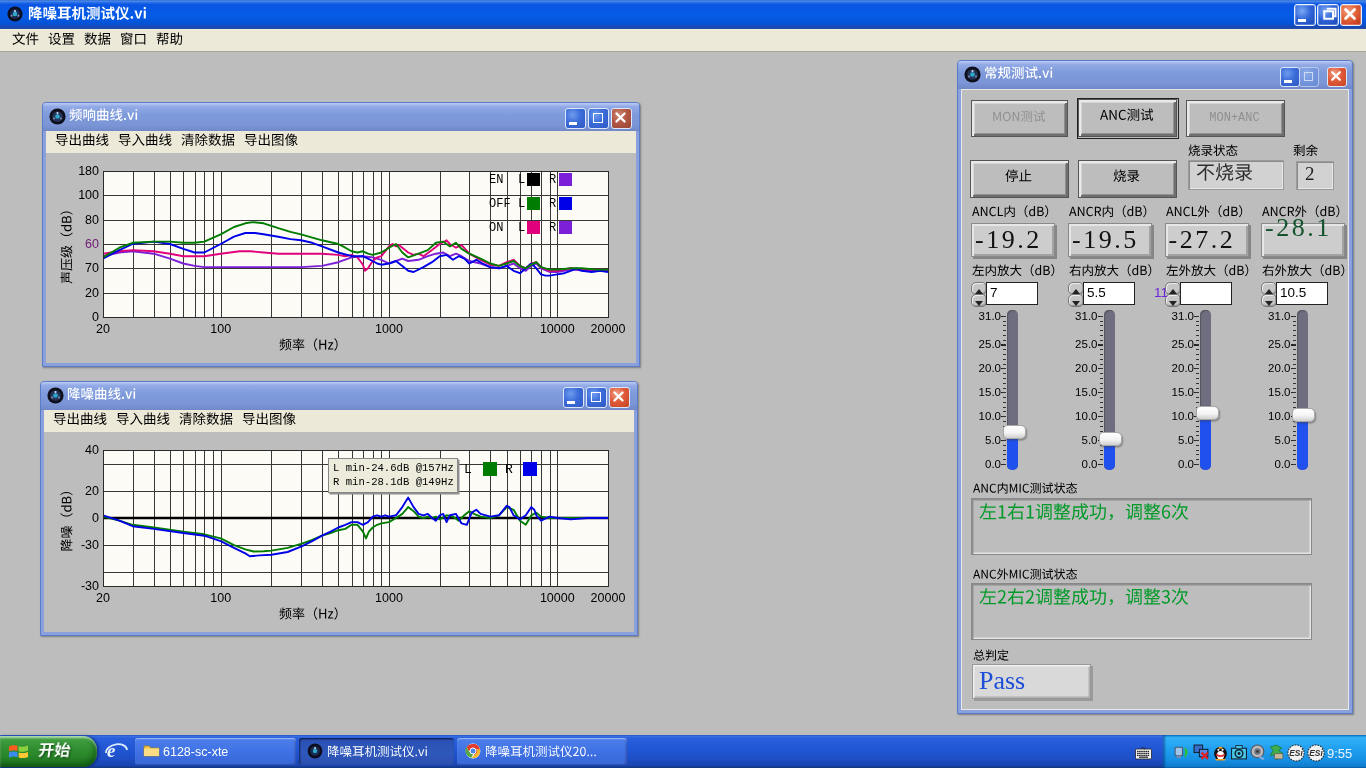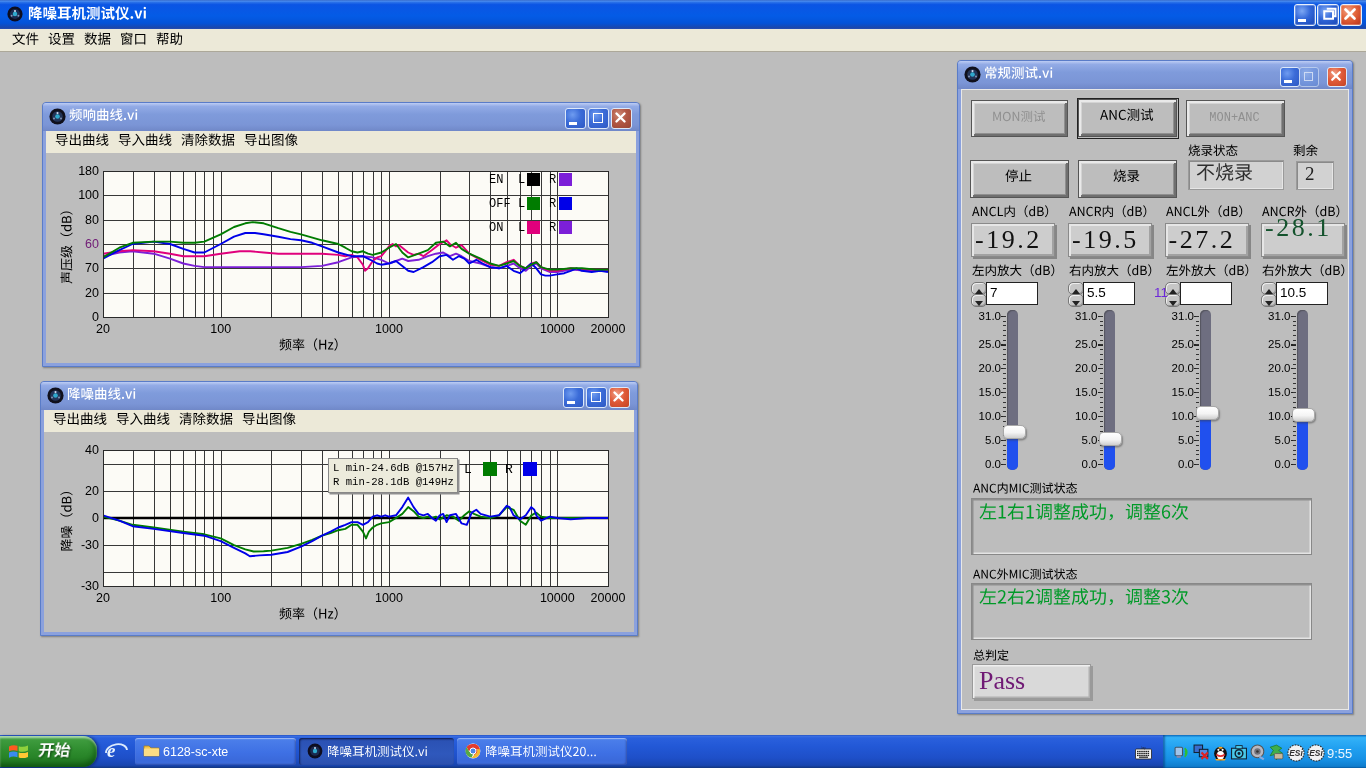--- a/index.html
+++ b/index.html
@@ -797,21 +797,21 @@
         </g>
       </svg></div>
     <div style="position:absolute;left:973.0px;top:649.0px;"><svg width="36" height="13" style="overflow:visible">
         <g transform="translate(0,9.60) scale(0.0600)" fill="#000">
           <use href="#g90" x="0.0"></use>
           <use href="#g91" x="200.0"></use>
           <use href="#g92" x="400.0"></use>
         </g>
       </svg></div>
     <div style="position:absolute;left:972px;top:664px;width:117px;height:33px;background:#d9d9d9;border:1px solid #9a9a9a;box-shadow:inset 1.5px 1.5px 0 #efefef,inset -1.5px -1.5px 0 #b0b0b0,2px 2px 0 rgba(120,120,120,.5)"></div>
-    <div style="position:absolute;left:979.0px;top:666.0px;font:normal 26.0px 'Liberation Serif';color:#701a75;white-space:pre;">Pass</div>
+    <div style="position:absolute;left:979.0px;top:666.0px;font:normal 26.0px 'Liberation Serif';color:#1d4ed8;white-space:pre;">Pass</div>
     <div style="position:absolute;left:0;top:735px;width:1366px;height:33px;background:linear-gradient(180deg,#1a47b8 0%,#3d71e4 3%,#2a60dd 9%,#2258d6 35%,#1e4fc8 70%,#1845b0 92%,#12357e 100%)"></div>
     <div style="position:absolute;left:0;top:736px;width:97px;height:31px;border-radius:0 14px 14px 0;background:linear-gradient(180deg,#6cbf6c 0%,#3f9c3f 12%,#2f8d2f 45%,#278327 70%,#1e6f1e 95%);box-shadow:inset 0 2px 2px rgba(255,255,255,.45),inset -3px -3px 5px rgba(0,60,0,.45), 2px 0 3px rgba(0,0,30,.4)"></div>
     <svg style="position:absolute;left:7px;top:740px" width="23" height="23" viewBox="0 0 23 23">
       <path d="M2 6.5 Q6 4.2 10.5 5.8 L10.5 10.9 Q6 9.3 2 11.3 Z" fill="#ff5a20"></path>
       <path d="M11.7 6.2 Q16 7.6 21 5.6 L21 10.6 Q16 12.6 11.7 11.2 Z" fill="#8ed03c"></path>
       <path d="M2 12.6 Q6 10.6 10.5 12.2 L10.5 17.3 Q6 15.7 2 17.7 Z" fill="#3a8af0"></path>
       <path d="M11.7 12.5 Q16 13.9 21 11.9 L21 16.9 Q16 18.9 11.7 17.5 Z" fill="#ffc834"></path>
     </svg>
     <div style="position:absolute;left:38px;top:743px;transform:skewX(-8deg);filter:drop-shadow(1px 1px 1px rgba(0,40,0,.7))"><svg width="32" height="17" style="overflow:visible">
         <g transform="translate(0,12.80) scale(0.0800)" fill="#ffffff">

